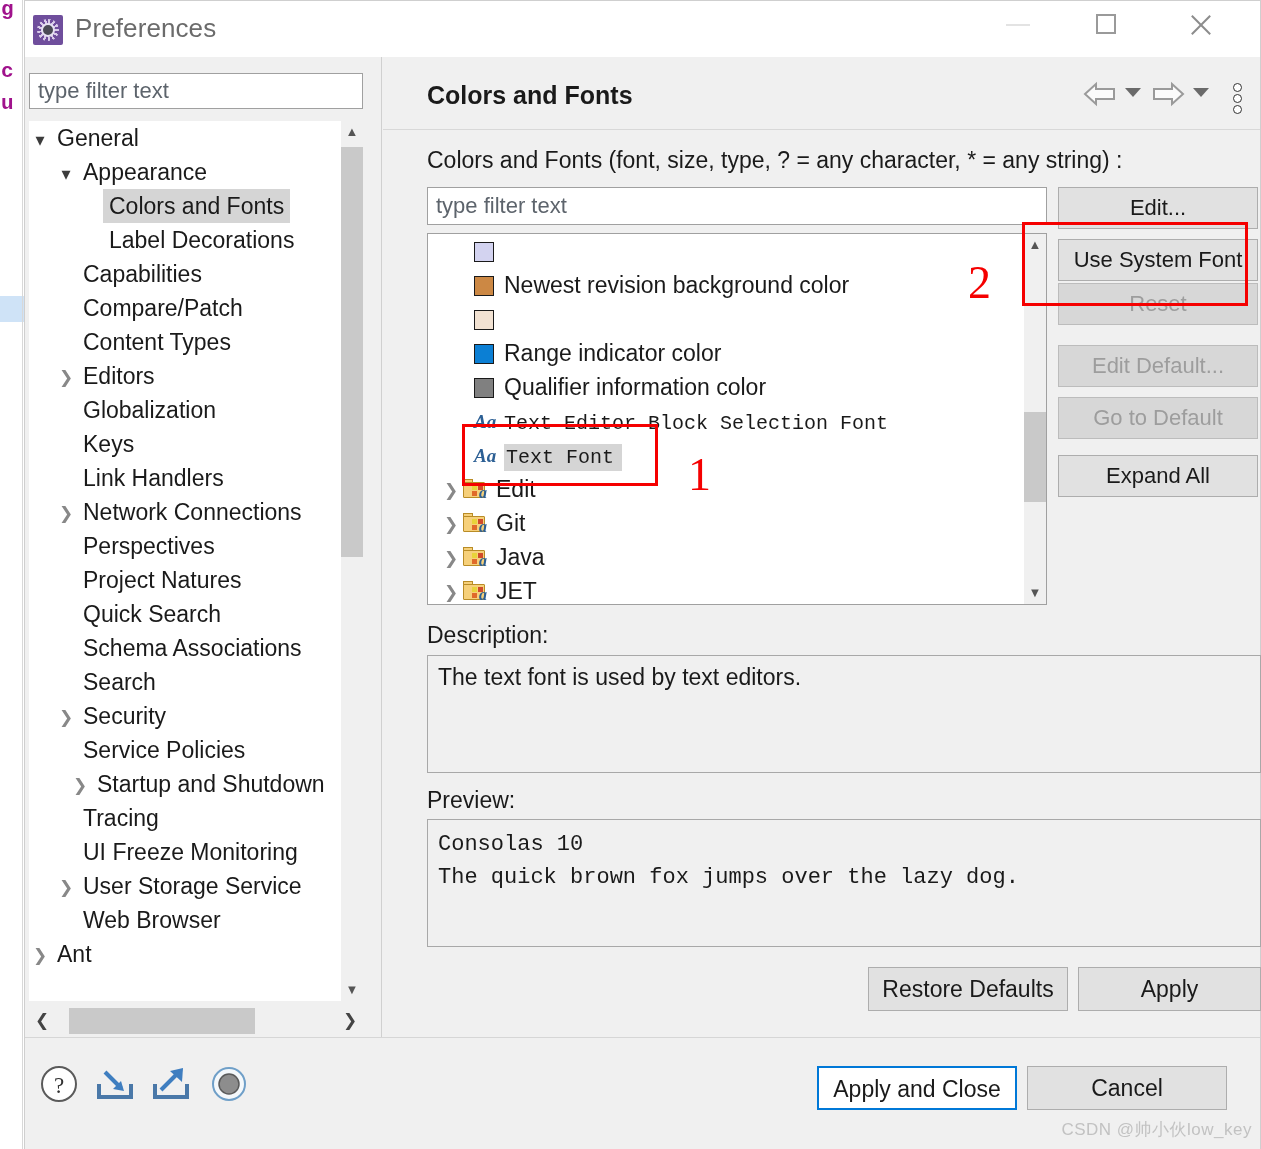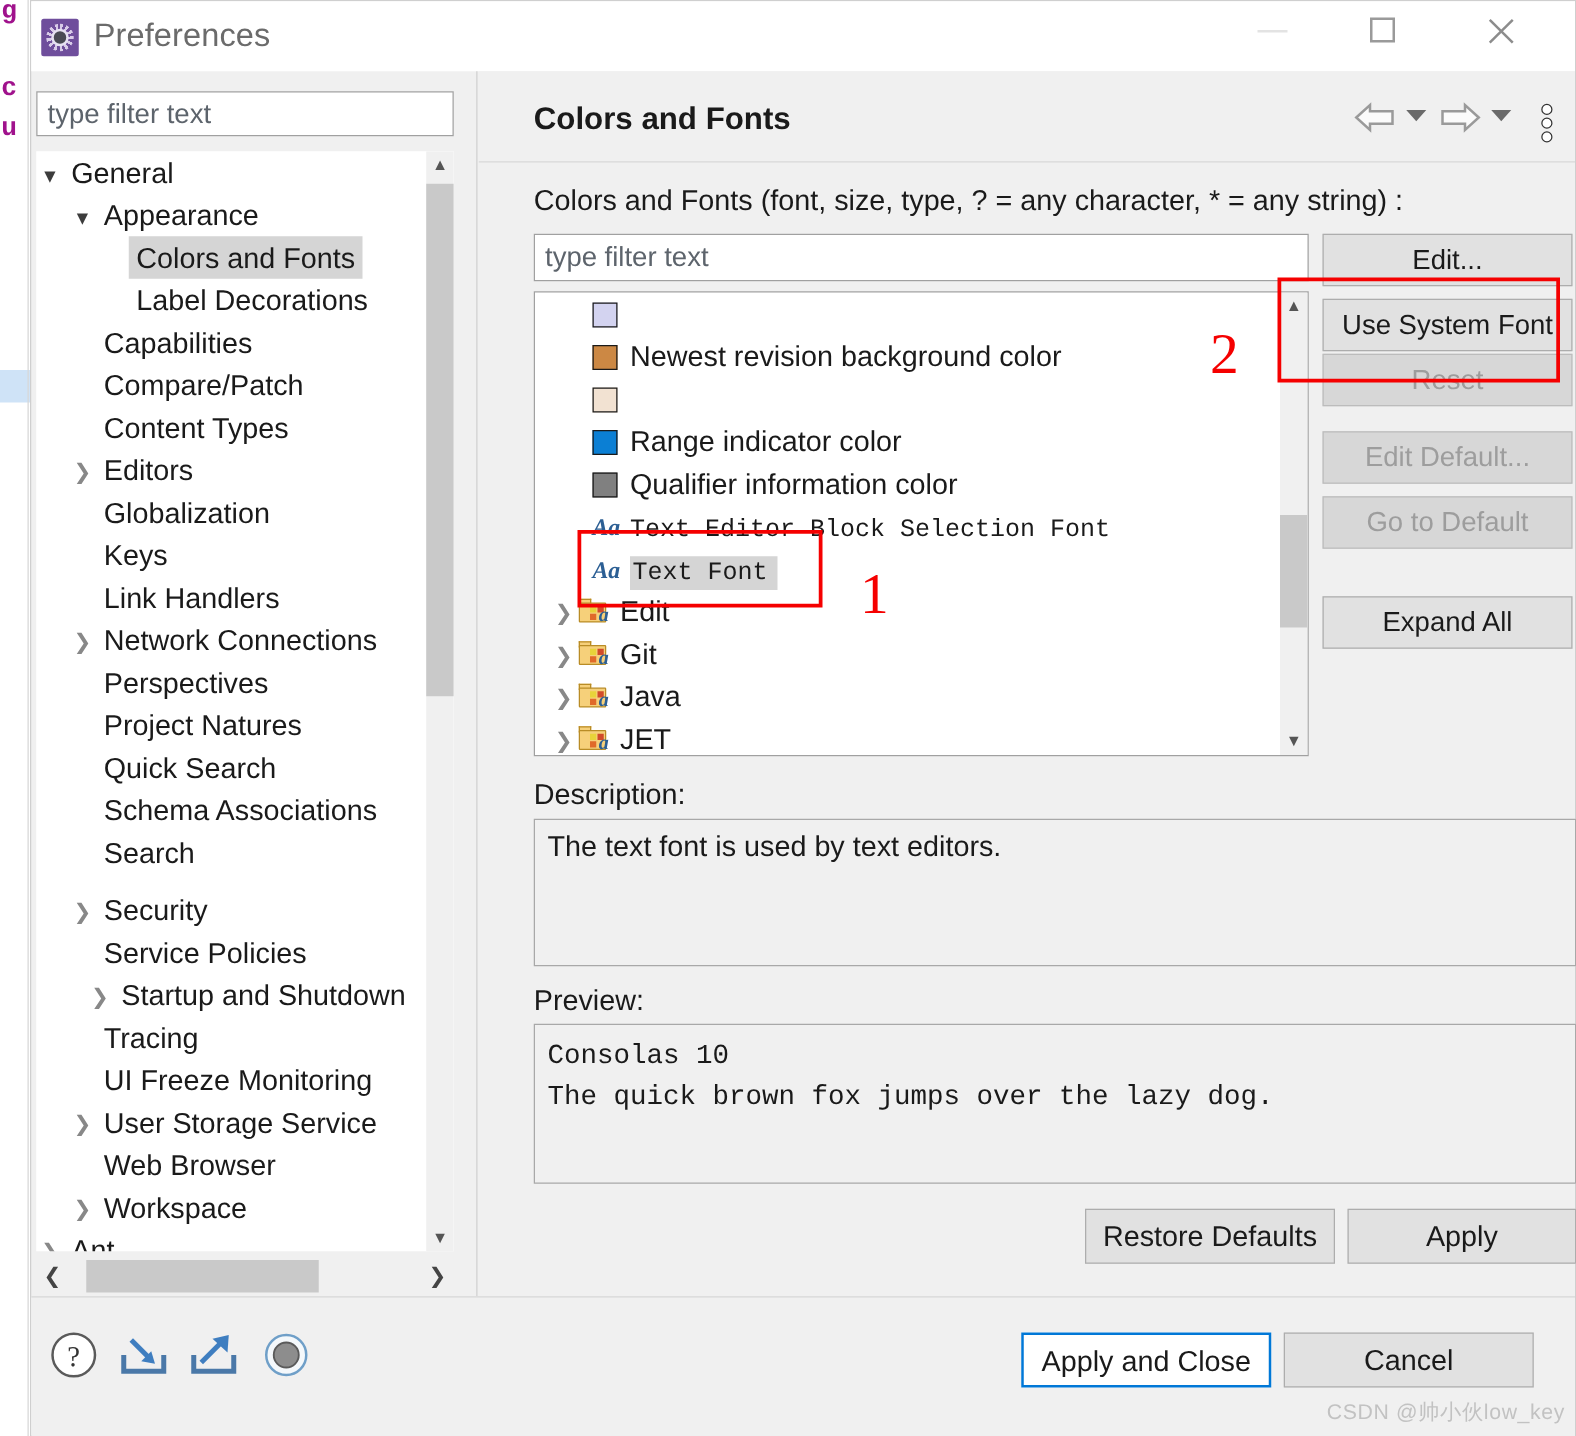--- a/index.html
+++ b/index.html
@@ -474,28 +474,27 @@
             <div class="tree-row" style="padding-left: 26px;"><span class="twisty">❯</span><span class="lbl">Editors</span></div>
             <div class="tree-row" style="padding-left: 26px;"><span class="twisty none">❯</span><span class="lbl">Globalization</span></div>
             <div class="tree-row" style="padding-left: 26px;"><span class="twisty none">❯</span><span class="lbl">Keys</span></div>
             <div class="tree-row" style="padding-left: 26px;"><span class="twisty none">❯</span><span class="lbl">Link Handlers</span></div>
             <div class="tree-row" style="padding-left: 26px;"><span class="twisty">❯</span><span class="lbl">Network Connections</span></div>
             <div class="tree-row" style="padding-left: 26px;"><span class="twisty none">❯</span><span class="lbl">Perspectives</span></div>
             <div class="tree-row" style="padding-left: 26px;"><span class="twisty none">❯</span><span class="lbl">Project Natures</span></div>
             <div class="tree-row" style="padding-left: 26px;"><span class="twisty none">❯</span><span class="lbl">Quick Search</span></div>
             <div class="tree-row" style="padding-left: 26px;"><span class="twisty none">❯</span><span class="lbl">Schema Associations</span></div>
             <div class="tree-row" style="padding-left: 26px;"><span class="twisty none">❯</span><span class="lbl">Search</span></div>
-            <div class="tree-row" style="padding-left: 26px; margin-top: 12px;"><span class="twisty">❯</span><span class="lbl">Security</span></div>
+            <div class="tree-row" style="padding-left: 26px;"><span class="twisty">❯</span><span class="lbl">Security</span></div>
             <div class="tree-row" style="padding-left: 26px;"><span class="twisty none">❯</span><span class="lbl">Service Policies</span></div>
             <div class="tree-row" style="padding-left: 40px;"><span class="twisty">❯</span><span class="lbl">Startup and Shutdown</span></div>
             <div class="tree-row" style="padding-left: 26px;"><span class="twisty none">❯</span><span class="lbl">Tracing</span></div>
             <div class="tree-row" style="padding-left: 26px;"><span class="twisty none">❯</span><span class="lbl">UI Freeze Monitoring</span></div>
             <div class="tree-row" style="padding-left: 26px;"><span class="twisty">❯</span><span class="lbl">User Storage Service</span></div>
             <div class="tree-row" style="padding-left: 26px;"><span class="twisty none">❯</span><span class="lbl">Web Browser</span></div>
-            <div class="tree-row" style="padding-left: 26px;"><span class="twisty">❯</span><span class="lbl">Workspace</span></div>
             <div class="tree-row" style="padding-left: 0px;"><span class="twisty">❯</span><span class="lbl">Ant</span></div>
           </div>
         <div class="vscroll">
           <div class="arrow up">▲</div>
           <div class="thumb"></div>
           <div class="arrow down">▼</div>
         </div>
       </div>
 
       <div class="hscroll">
@@ -557,21 +556,21 @@
           <div class="arrow down">▼</div>
         </div>
       </div>
 
       <div id="side-buttons">
           <div class="sbtn" style="top: 130px;">Edit...</div>
           <div class="sbtn" style="top: 182px;">Use System Font</div>
           <div class="sbtn disabled" style="top: 226px;">Reset</div>
           <div class="sbtn disabled" style="top: 288px;">Edit Default...</div>
           <div class="sbtn disabled" style="top: 340px;">Go to Default</div>
-          <div class="sbtn" style="top: 420px;">Expand All</div>
+          <div class="sbtn" style="top: 398px;">Expand All</div>
         </div>
 
       <div class="rp-label" style="left:44px; top:565px;text-align:center;">Description:</div>
       <div class="boxarea" style="left:44px; top:598px; width:834px; height:118px;">The text font is used by text editors.</div>
 
       <div class="rp-label" style="left:44px; top:730px;">Preview:</div>
       <div class="boxarea preview-box" style="left:44px; top:762px; width:834px; height:128px;">
         <div>Consolas 10</div>
         <div>The quick brown fox jumps over the lazy dog.</div>
       </div>

